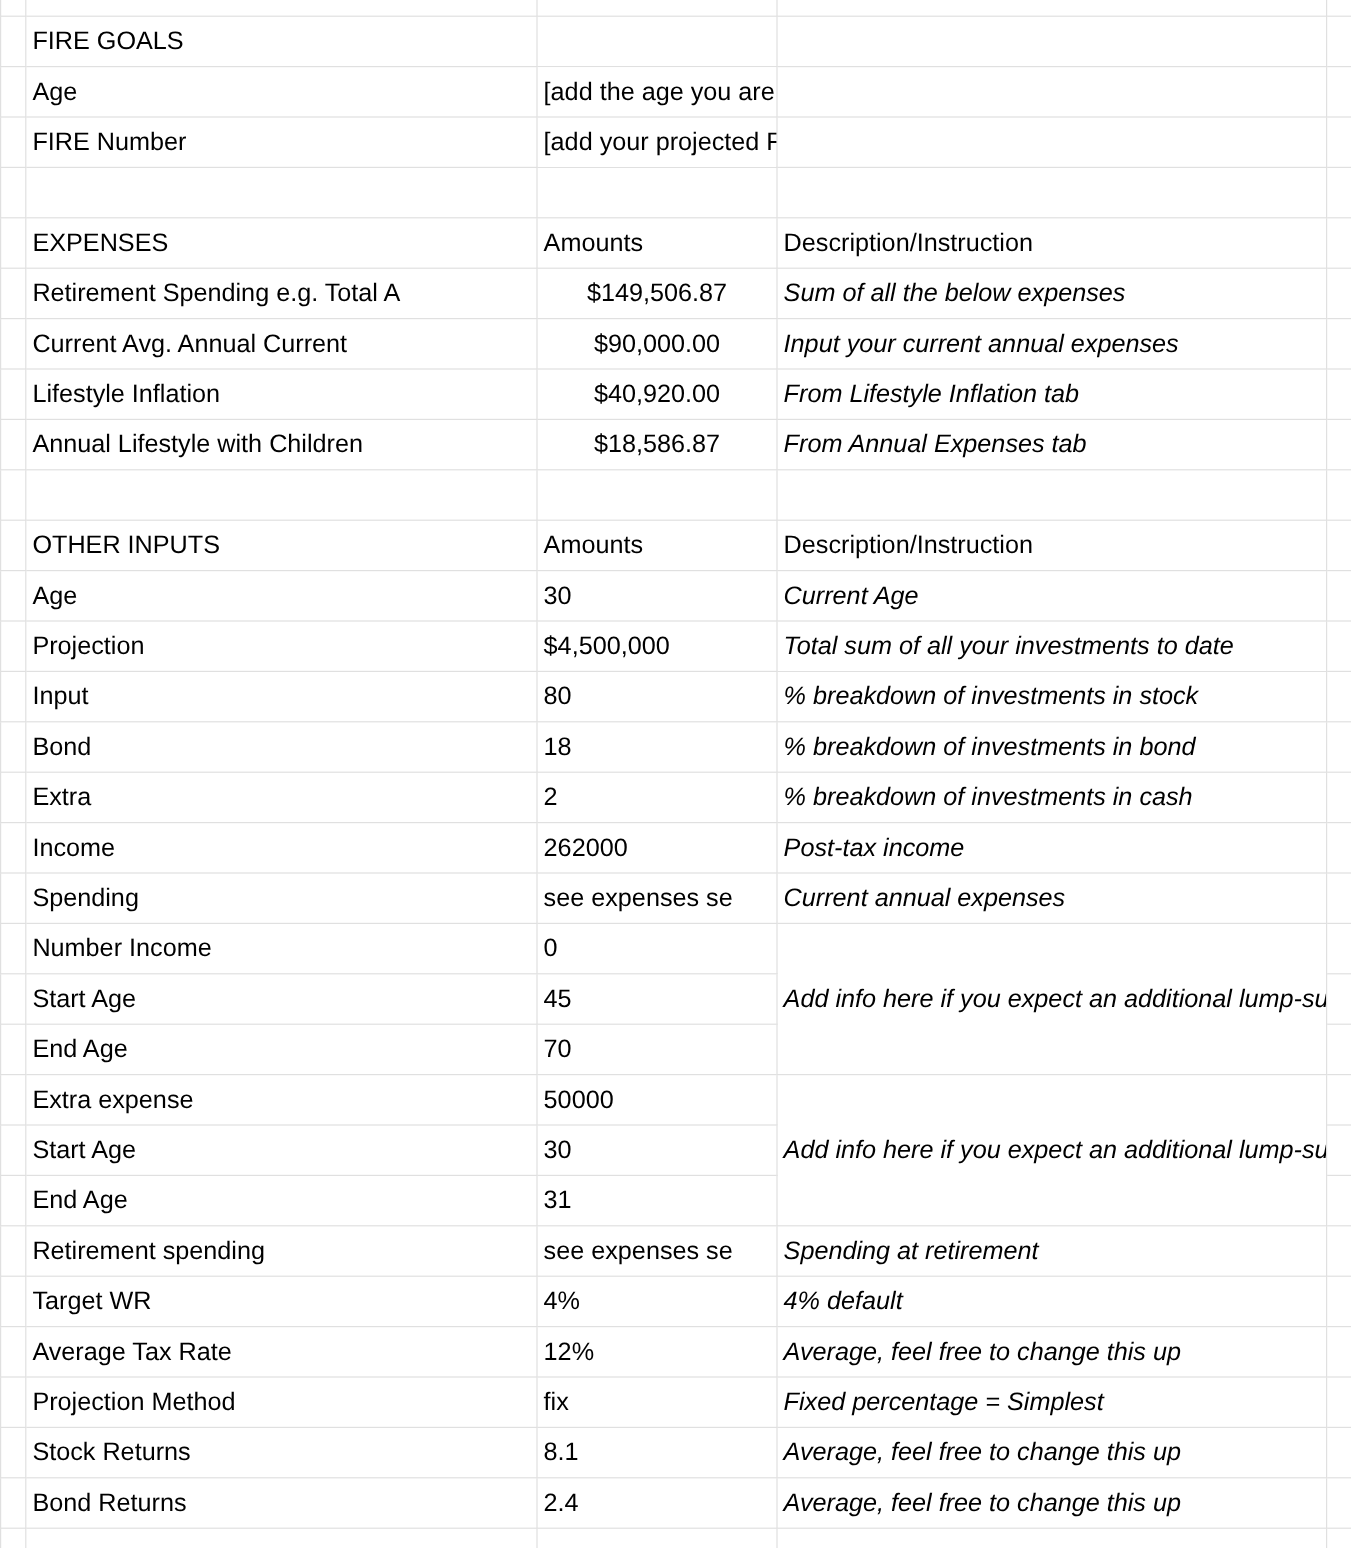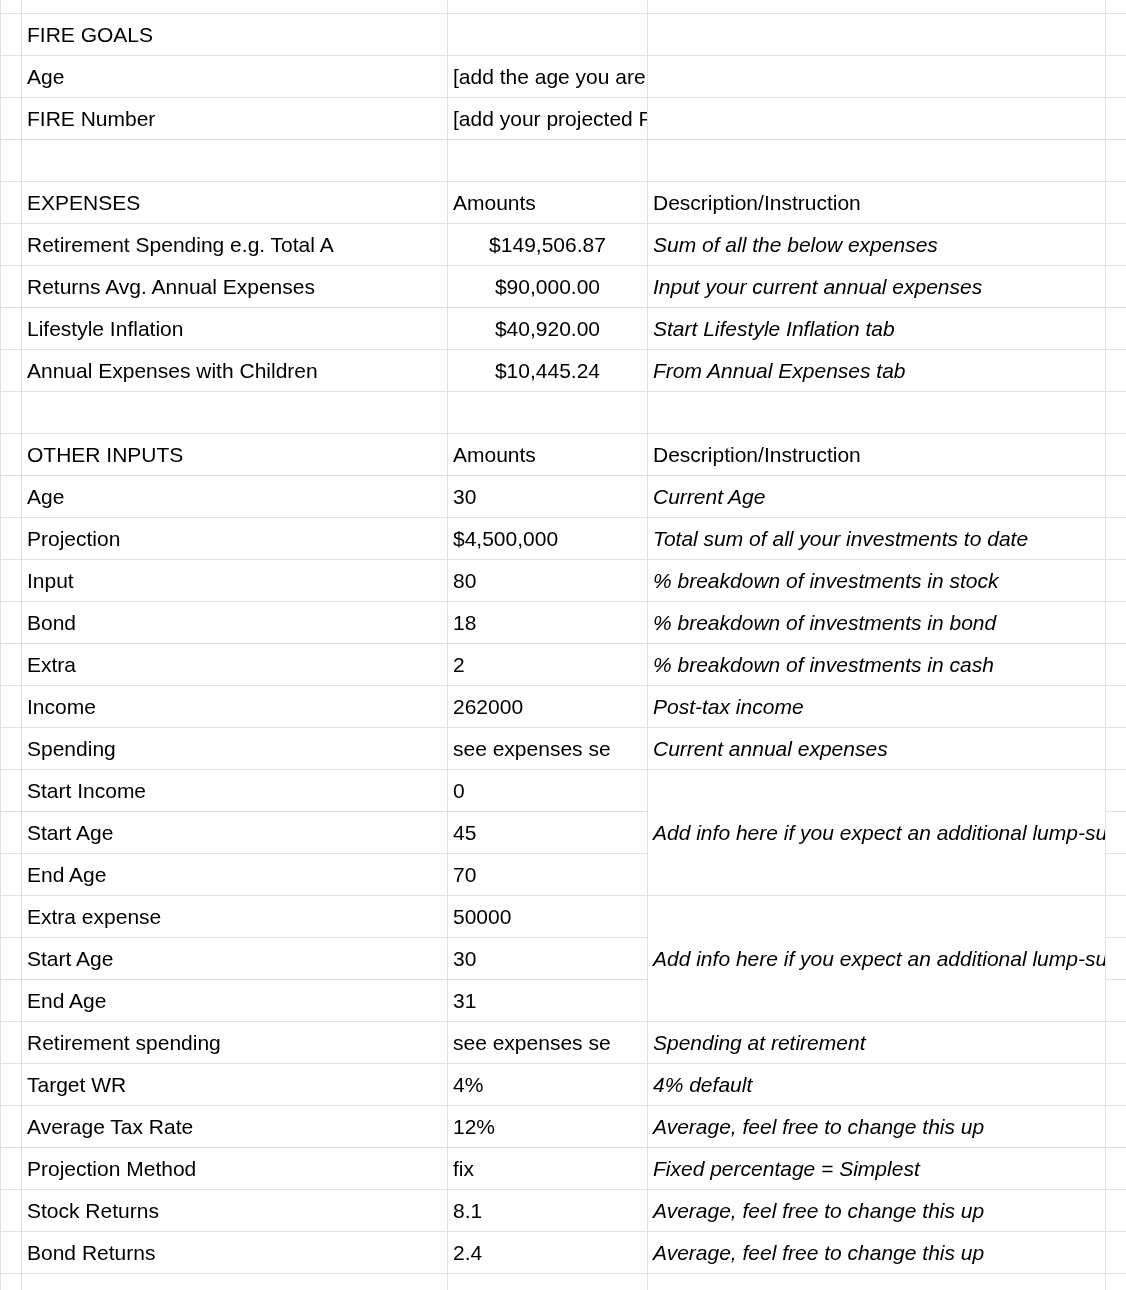--- a/index.html
+++ b/index.html
@@ -150,38 +150,38 @@
       <tr>
         <td class="gutter"></td>
         <td class="label bold">Retirement Spending e.g. Total A</td>
         <td class="value right">$149,506.87</td>
         <td class="italic">Sum of all the below expenses</td>
         <td class="tail blank"></td>
       </tr>
 
       <tr>
         <td class="gutter"></td>
-        <td class="label bold">Returns Avg. Annual Expenses</td>
+        <td class="label bold">Current Avg. Annual Current</td>
         <td class="value right fill-blue">$90,000.00</td>
         <td class="italic">Input your current annual expenses</td>
         <td class="tail blank"></td>
       </tr>
 
       <tr>
         <td class="gutter"></td>
         <td class="label bold">Lifestyle Inflation</td>
         <td class="value right">$40,920.00</td>
-        <td class="italic">Start Lifestyle Inflation tab</td>
-        <td class="tail blank"></td>
-      </tr>
-
-      <tr>
-        <td class="gutter"></td>
-        <td class="label bold">Annual Expenses with Children</td>
-        <td class="value right">$10,445.24</td>
+        <td class="italic">From Lifestyle Inflation tab</td>
+        <td class="tail blank"></td>
+      </tr>
+
+      <tr>
+        <td class="gutter"></td>
+        <td class="label bold">Annual Lifestyle with Children</td>
+        <td class="value right">$18,586.87</td>
         <td class="italic">From Annual Expenses tab</td>
         <td class="tail blank"></td>
       </tr>
 
       <tr>
         <td class="gutter"></td>
         <td class="label blank"></td>
         <td class="value blank"></td>
         <td class="blank"></td>
         <td class="tail blank"></td>
@@ -246,21 +246,21 @@
       <tr>
         <td class="gutter"></td>
         <td class="label bold">Spending</td>
         <td class="value">see expenses se</td>
         <td class="italic">Current annual expenses</td>
         <td class="tail blank"></td>
       </tr>
 
       <tr>
         <td class="gutter"></td>
-        <td class="label bold">Start Income</td>
+        <td class="label bold">Number Income</td>
         <td class="value fill-blue">0</td>
         <td class="italic desc-merged" rowspan="3">Add info here if you expect an additional lump-sum of income for a number of years</td>
         <td class="tail blank"></td>
       </tr>
       <tr>
         <td class="gutter"></td>
         <td class="label bold indent">Start Age</td>
         <td class="value fill-blue">45</td>
         <td class="tail blank"></td>
       </tr>

